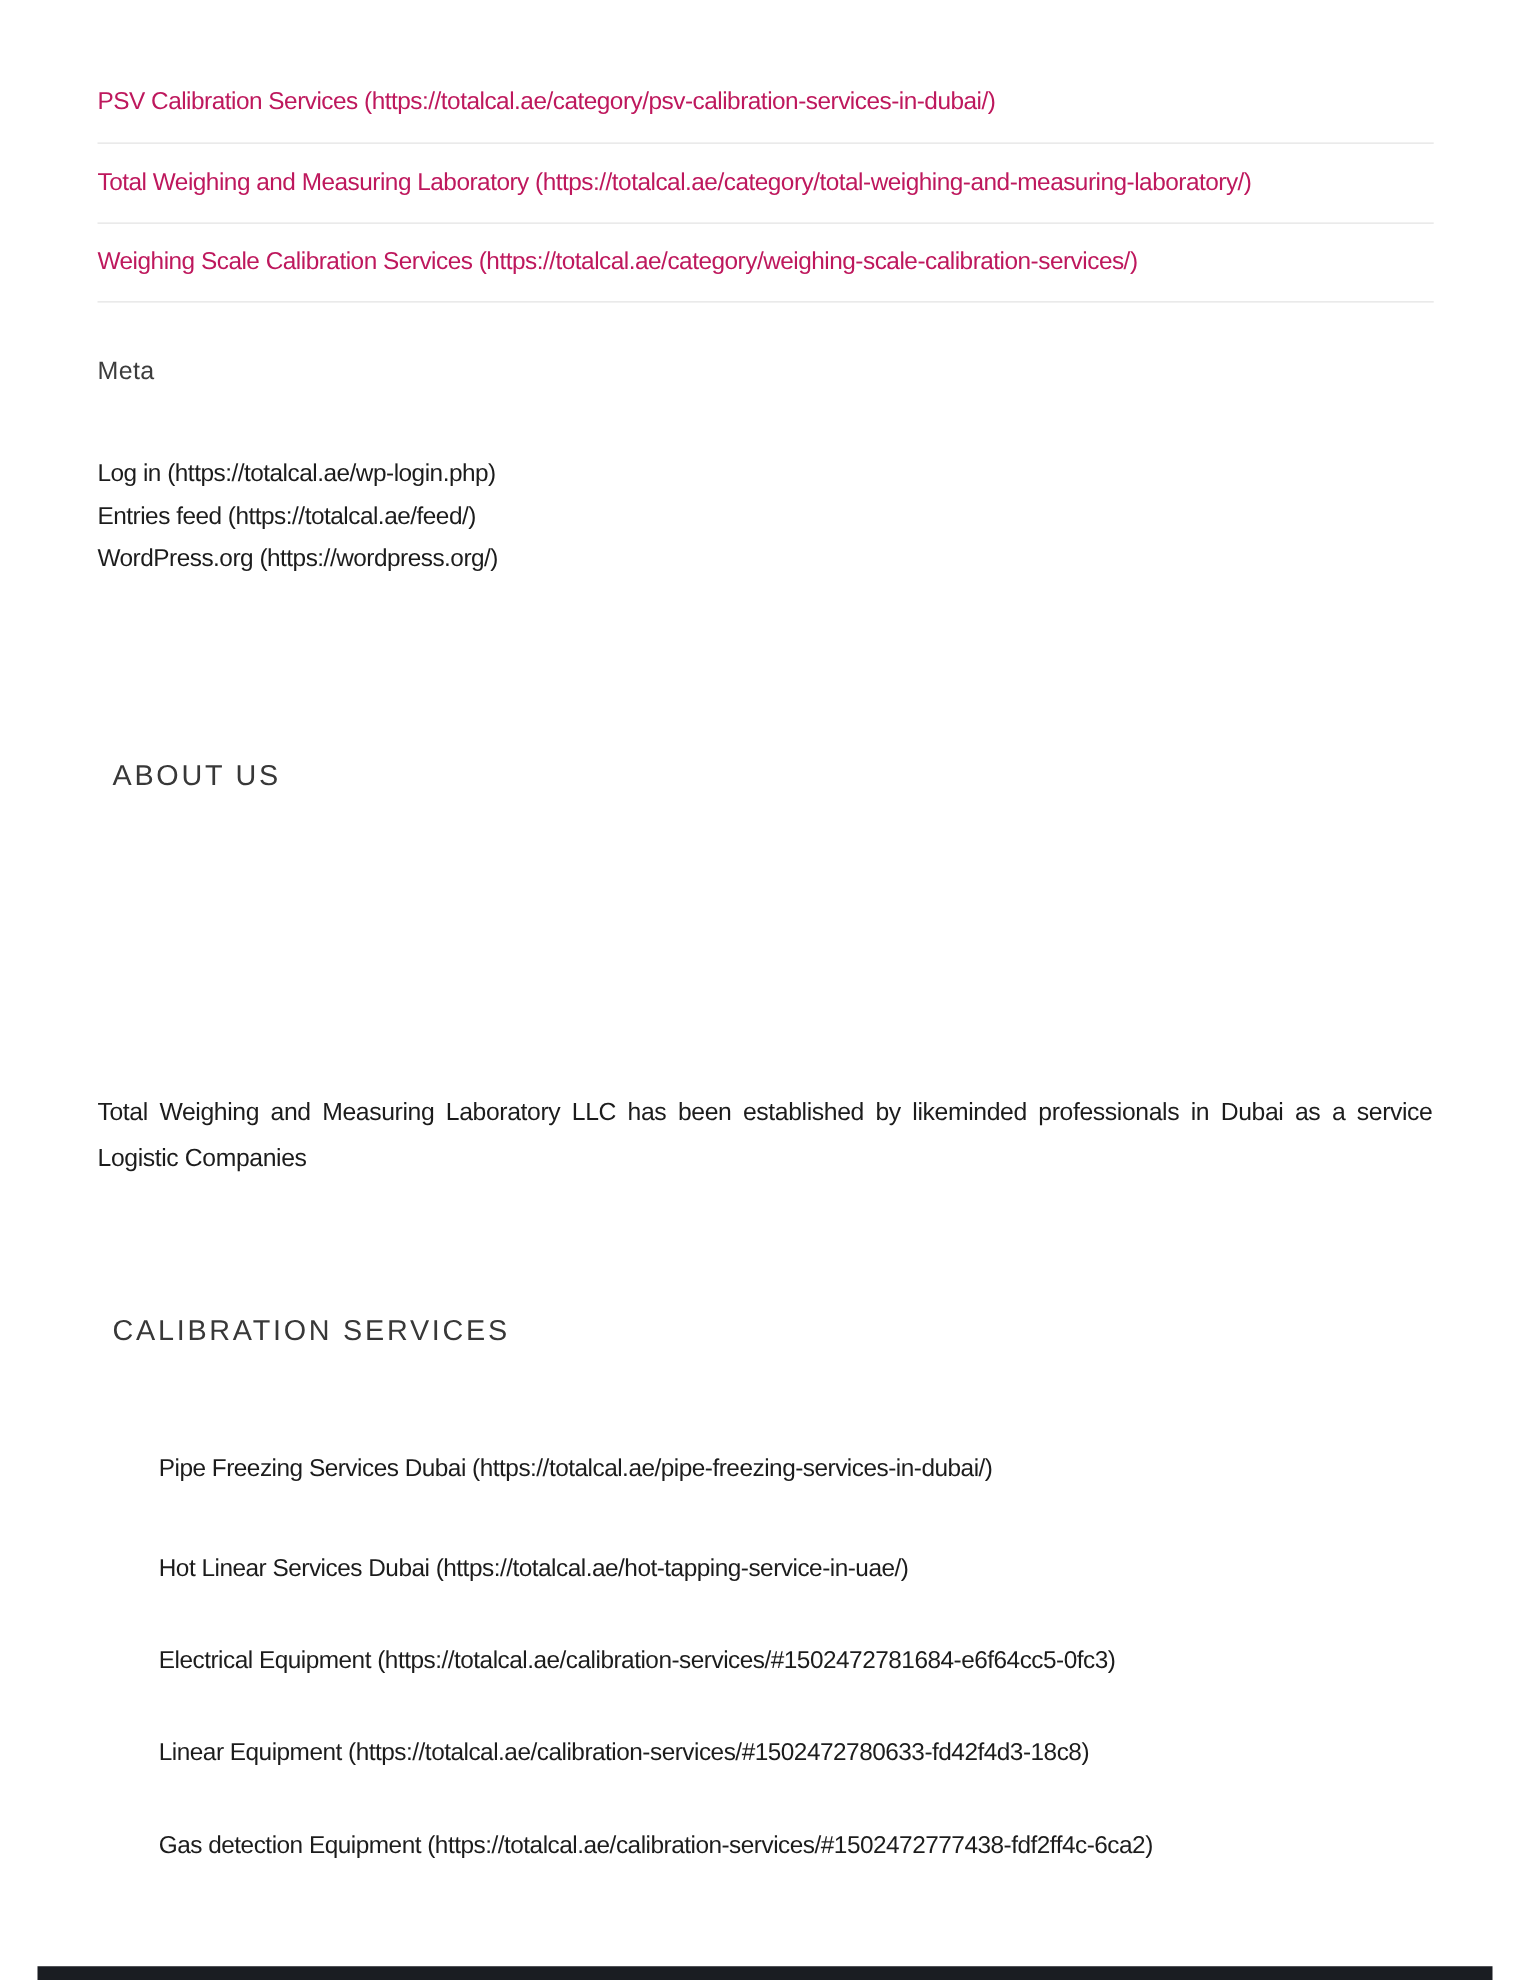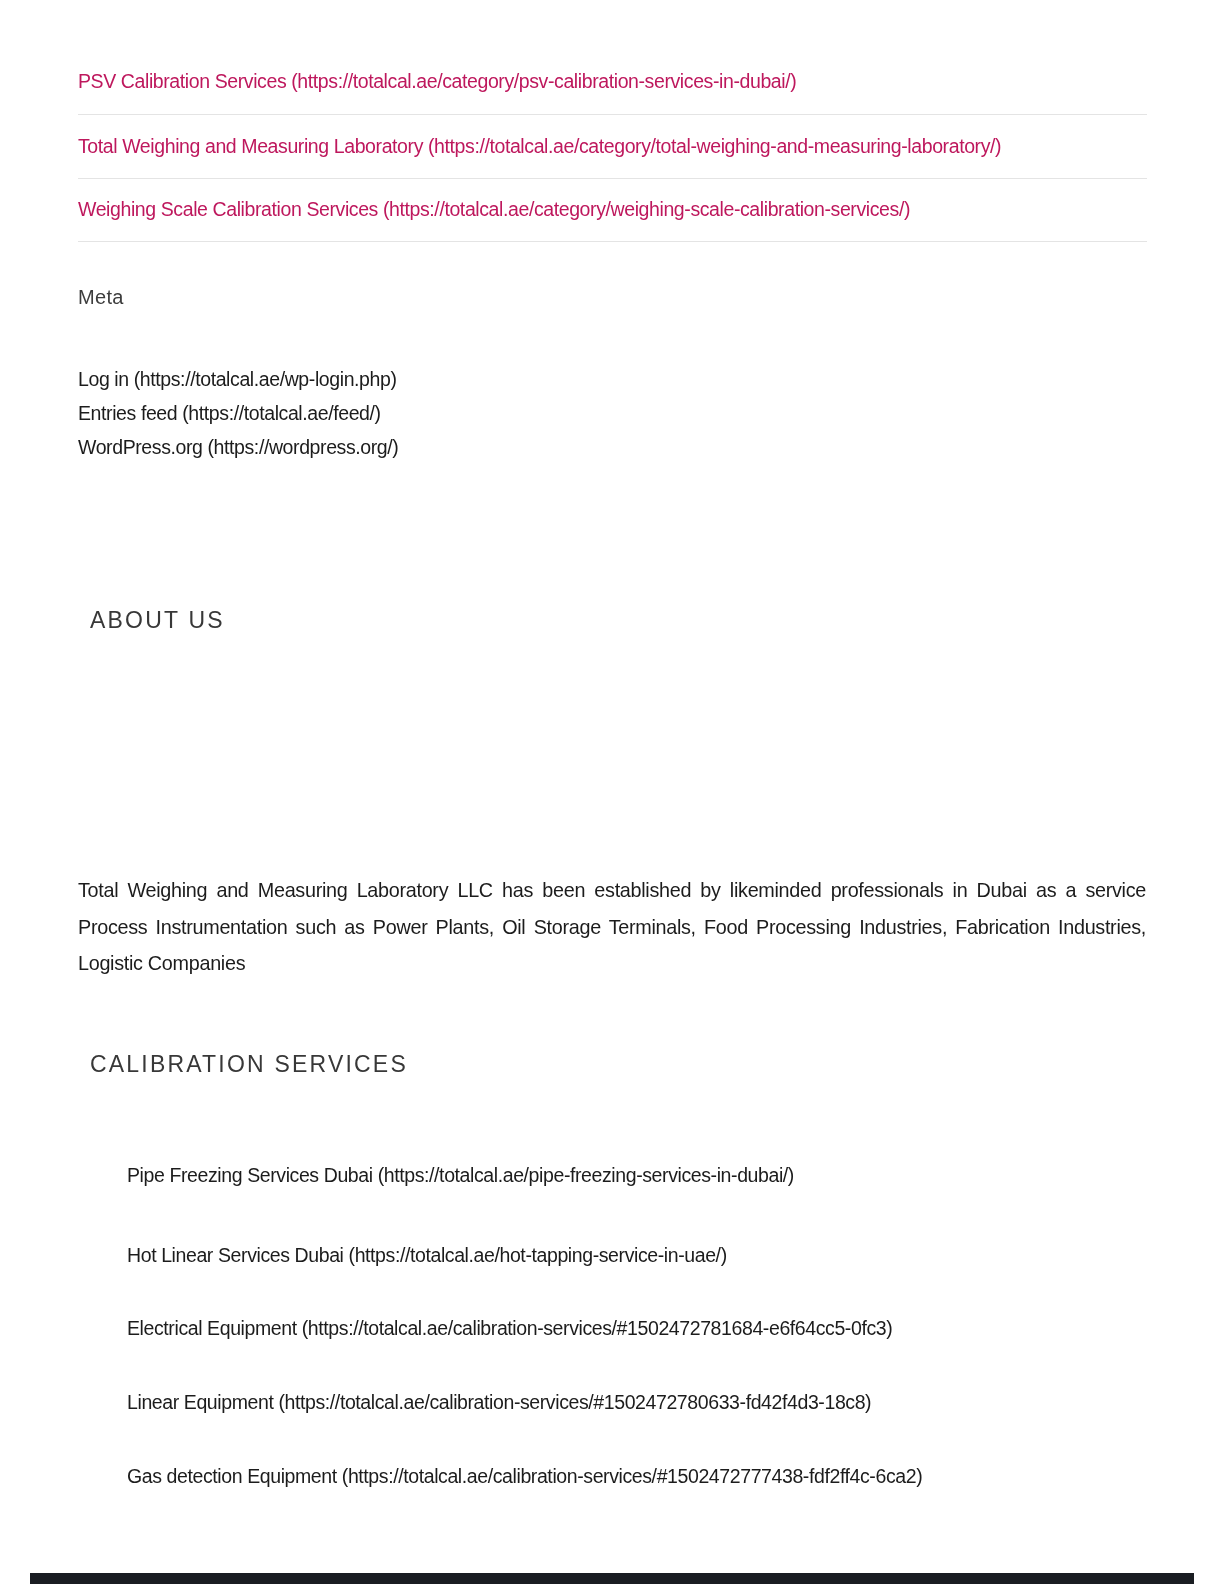--- a/index.html
+++ b/index.html
@@ -122,21 +122,20 @@
 <div class="abs meta-links">
   <div class="link">Log in (https://totalcal.ae/wp-login.php)</div>
   <div class="link">Entries feed (https://totalcal.ae/feed/)</div>
   <div class="link">WordPress.org (https://wordpress.org/)</div>
 </div>
 
 <div class="abs section-title" style="top:607px">ABOUT US</div>
 
 <div class="abs about-par">
   <div class="line">Total Weighing and Measuring Laboratory LLC has been established by likeminded professionals in Dubai as a service</div>
-  <div class="line">Process Instrumentation such as Power Plants, Oil Storage Terminals, Food Processing Industries, Fabrication Industries,</div>
   <div class="line last">Logistic Companies</div>
 </div>
 
 <div class="abs section-title" style="top:1051px">CALIBRATION SERVICES</div>
 
 <div class="abs svc-link" style="top:1163px">Pipe Freezing Services Dubai (https://totalcal.ae/pipe-freezing-services-in-dubai/)</div>
 
 <div class="abs svc-link" style="top:1243px">Hot Linear Services Dubai (https://totalcal.ae/hot-tapping-service-in-uae/)</div>
 
 <div class="abs svc-link" style="top:1316px">Electrical Equipment (https://totalcal.ae/calibration-services/#1502472781684-e6f64cc5-0fc3)</div>

